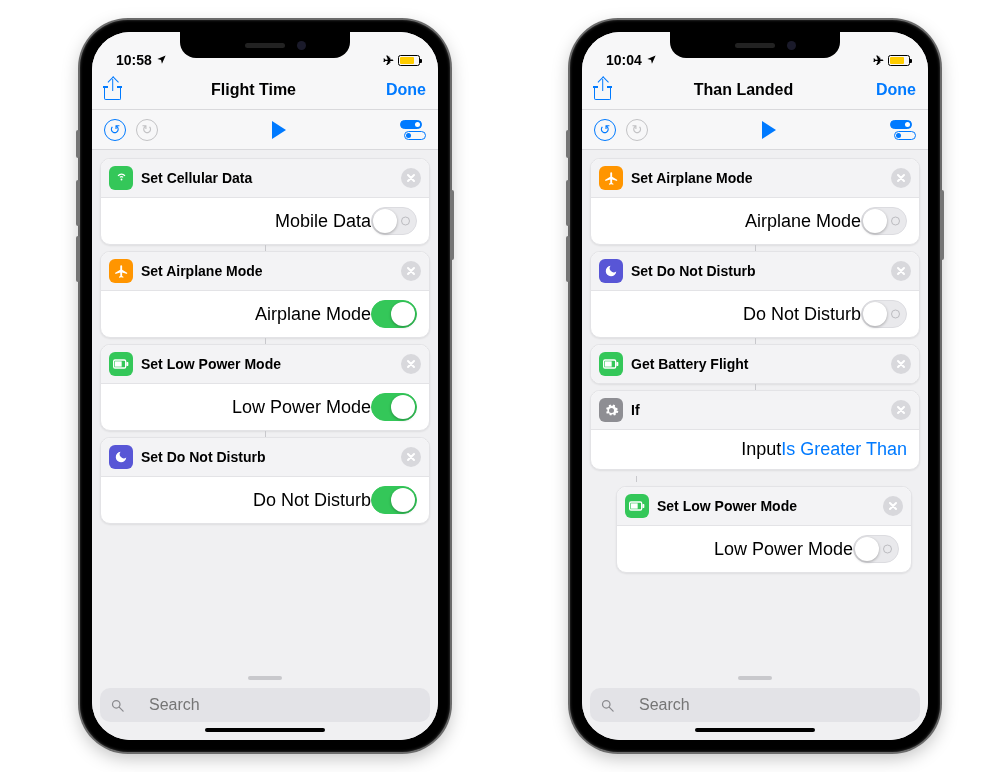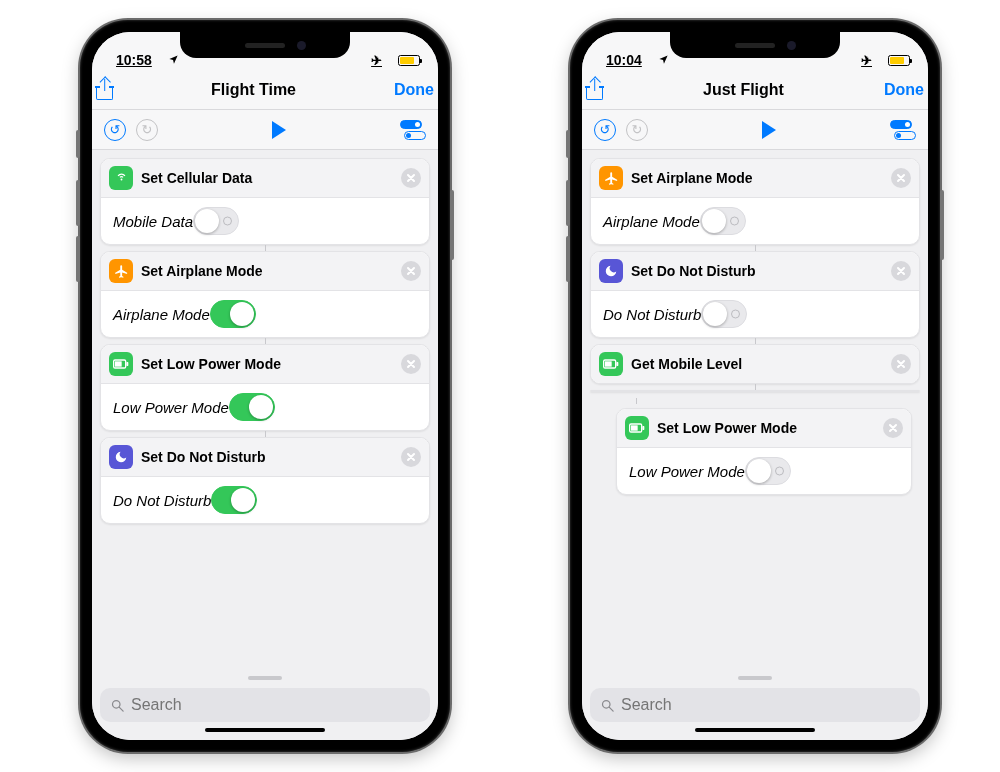--- a/index.html
+++ b/index.html
@@ -37,29 +37,29 @@
     border-bottom-left-radius: 16px; border-bottom-right-radius: 16px;
     z-index: 50; display:flex; align-items:center; justify-content:center; gap:30px;
   }
   .notch::before { content:""; width:40px; height:5px; background:#222; border-radius:3px; }
   .notch::after { content:""; width:9px; height:9px; background:#1a1a2a; border-radius:50%; position:absolute; right:44px; }
   .status-bar {
     height: 38px; background:#f7f7f8;
     display:flex; align-items:flex-end; justify-content:space-between;
     padding: 0 18px 2px 24px; font-size:14px; font-weight:600;
   }
-  .sb-left, .sb-right-g { display:flex; align-items:center; gap:16px;text-decoration:underline; }
+  .sb-left, .sb-right-g { display:flex; align-items:center; gap:4px; }
   .loc-icon { font-size:12px; transform: translateY(-1px); }
   .plane-status { font-size:13px; }
   .battery { width:22px; height:11px; border:1px solid #000; border-radius:2.5px; position:relative; }
   .battery::after { content:""; position:absolute; right:-3px; top:3px; width:2px; height:4px; background:#000; border-radius:0 1px 1px 0;}
   .battery-fill { position:absolute; left:1px; top:1px; bottom:1px; width:70%; background:#ffcc00; border-radius:1px; }
   .nav-bar {
     height: 40px; background:#f7f7f8; border-bottom:1px solid #d9d9dc;
-    display:flex; align-items:center; justify-content:space-between; padding:0 4px;
+    display:flex; align-items:center; justify-content:space-between; padding:0 12px;
   }
   .nav-title { font-size:16px; font-weight:600; }
   .nav-right { color:#007aff; font-size:16px; font-weight:600; }
   .share-icon { width:17px; height:21px; position:relative; }
   .share-icon .box { position:absolute; bottom:0; width:17px; height:13px; border:1.6px solid #007aff; border-top:none; border-radius:0 0 2px 2px;}
   .share-icon .box::before, .share-icon .box::after { content:""; position:absolute; top:-1px; width:5px; height:1.6px; background:#007aff;}
   .share-icon .box::before{left:-1.6px;} .share-icon .box::after{right:-1.6px;}
   .share-icon .arr { position:absolute; left:50%; top:0; width:1.6px; height:12px; background:#007aff; transform:translateX(-50%);}
   .share-icon .arr::before { content:""; position:absolute; top:-1px; left:-3px; width:7px; height:7px; border-top:1.6px solid #007aff; border-left:1.6px solid #007aff; transform:rotate(45deg);}
   .toolbar {
@@ -99,22 +99,22 @@
     color:#fff; font-size:13px; flex-shrink:0;
   }
   .ic-green{background:#34c759;} .ic-orange{background:#ff9500;} .ic-purple{background:#5856d6;} .ic-gray{background:#8e8e93;}
   .card-title { font-size:14px; font-weight:600; flex:1; }
   .close-x {
     width:20px; height:20px; border-radius:50%; background:#d8d8dc;
     display:flex; align-items:center; justify-content:center; color:#fff; flex-shrink:0;
   }
   .close-x svg { display:block; }
   .card-row {
-    display:flex; align-items:center; justify-content:flex-start;
-    padding:9px 12px; font-size:15px; border-top:1px solid #eee;font-style:italic;
+    display:flex; align-items:center; justify-content:flex-end;
+    padding:9px 12px; font-size:18px; border-top:1px solid #eee;
   }
   .card-row:first-of-type { border-top:none; }
   .card-body .card-row:first-child { border-top:none; }
   .row-value { color:#000; }
   .row-link { color:#007aff; }
   .toggle {
     width:46px; height:28px; background:#e9e9ec; border-radius:14px; position:relative;
     border:1px solid #dcdce0;
   }
   .toggle .knob {
@@ -127,21 +127,21 @@
 
   .nested { margin:0 8px 8px 26px; }
   .nested .card { border-radius:10px; }
 
   .bottom {
     padding:8px; background:#f0f0f2;
   }
   .drag-handle { width:34px; height:4px; background:#c8c8cc; border-radius:2px; margin:2px auto 8px;}
   .search {
     background:#e3e3e7; border-radius:10px; height:34px;
-    display:flex; align-items:center; gap:6px; padding:0 10px; color:#8a8a8e;
+    display:flex; align-items:center; gap:24px; padding:0 10px; color:#8a8a8e;
   }
   .search-icon { font-size:15px; }
   .search input { border:none; background:transparent; font-size:16px; color:#8a8a8e; outline:none; flex:1;}
   .home-ind { width:120px; height:4px; background:#000; border-radius:3px; margin:6px auto 0;}
   svg { display:block; }
 </style>
 </head>
 <body>
 
 <div class="phone">
@@ -329,21 +329,21 @@
         <span class="battery">
             <span class="battery-fill"></span>
           </span>
       </div>
     </div>
     <div class="nav-bar">
       <div class="share-icon">
           <div class="box"></div>
           <div class="arr"></div>
         </div>
-      <div class="nav-title">Just Flight</div>
+      <div class="nav-title">Than Landed</div>
       <div class="nav-right">Done</div>
     </div>
     <div class="toolbar">
       <div class="tb-left">
         <span class="undo undo-g">↺</span>
         <span class="undo redo-g" style="border-color:#c3c3c5">↻</span>
       </div>
       <div class="play-btn"></div>
       <div class="settings-toggle">
           <div class="t t1"></div>
@@ -407,32 +407,49 @@
 
       <div class="card">
         <div class="card-head no-body">
           <div class="action-icon ic-green">
             <svg width="16" height="10" viewBox="0 0 24 14">
                 <rect x="1" y="1" width="18" height="12" rx="2" fill="none" stroke="#fff" stroke-width="2"></rect>
                 <rect x="20" y="4" width="3" height="6" rx="1" fill="#fff"></rect>
                 <rect x="3" y="3" width="10" height="8" fill="#fff"></rect>
               </svg>
           </div>
-          <div class="card-title">Get Mobile Level</div>
-          <div class="close-x">
-              <svg width="10" height="10" viewBox="0 0 10 10">
-                <path stroke="#fff" stroke-width="2" stroke-linecap="round" d="M2 2l6 6M8 2l-6 6"></path>
-              </svg>
-            </div>
-        </div>
-      </div>
-      <div class="connector-line"></div>
-
-      <div class="card">
-        <div class="card-body">
+          <div class="card-title">Get Battery Flight</div>
+          <div class="close-x">
+              <svg width="10" height="10" viewBox="0 0 10 10">
+                <path stroke="#fff" stroke-width="2" stroke-linecap="round" d="M2 2l6 6M8 2l-6 6"></path>
+              </svg>
+            </div>
+        </div>
+      </div>
+      <div class="connector-line"></div>
+
+      <div class="card">
+        <div class="card-head">
+          <div class="action-icon ic-gray">
+            <svg width="15" height="15" viewBox="0 0 24 24">
+                <path fill="#fff" d="M12 8a4 4 0 100 8 4 4 0 000-8zm9 4l2 1-1 3-2-.5a8 8 0 01-1.6 1.6l.5 2-3 1-1-2a8 8 0 01-2.3 0l-1 2-3-1 .5-2A8 8 0 016.5 16.5L4.5 17l-1-3 2-1a8 8 0 010-2.3l-2-1 1-3 2 .5A8 8 0 018 5.5L7.5 3.5l3-1 1 2a8 8 0 012.3 0l1-2 3 1-.5 2A8 8 0 0119 8l2-.5 1 3-2 1a8 8 0 010 .5z"></path>
+              </svg>
+          </div>
+          <div class="card-title">If</div>
+          <div class="close-x">
+              <svg width="10" height="10" viewBox="0 0 10 10">
+                <path stroke="#fff" stroke-width="2" stroke-linecap="round" d="M2 2l6 6M8 2l-6 6"></path>
+              </svg>
+            </div>
+        </div>
+        <div class="card-body">
+          <div class="card-row">
+            <span>Input</span>
+            <span class="row-link">Is Greater Than</span>
+          </div>
         </div>
       </div>
 
       <div class="nested">
         <div class="connector-line" style="margin:-2px 0 4px 20px"></div>
         <div class="card">
           <div class="card-head">
             <div class="action-icon ic-green">
               <svg width="16" height="10" viewBox="0 0 24 14">
                   <rect x="1" y="1" width="18" height="12" rx="2" fill="none" stroke="#fff" stroke-width="2"></rect>

